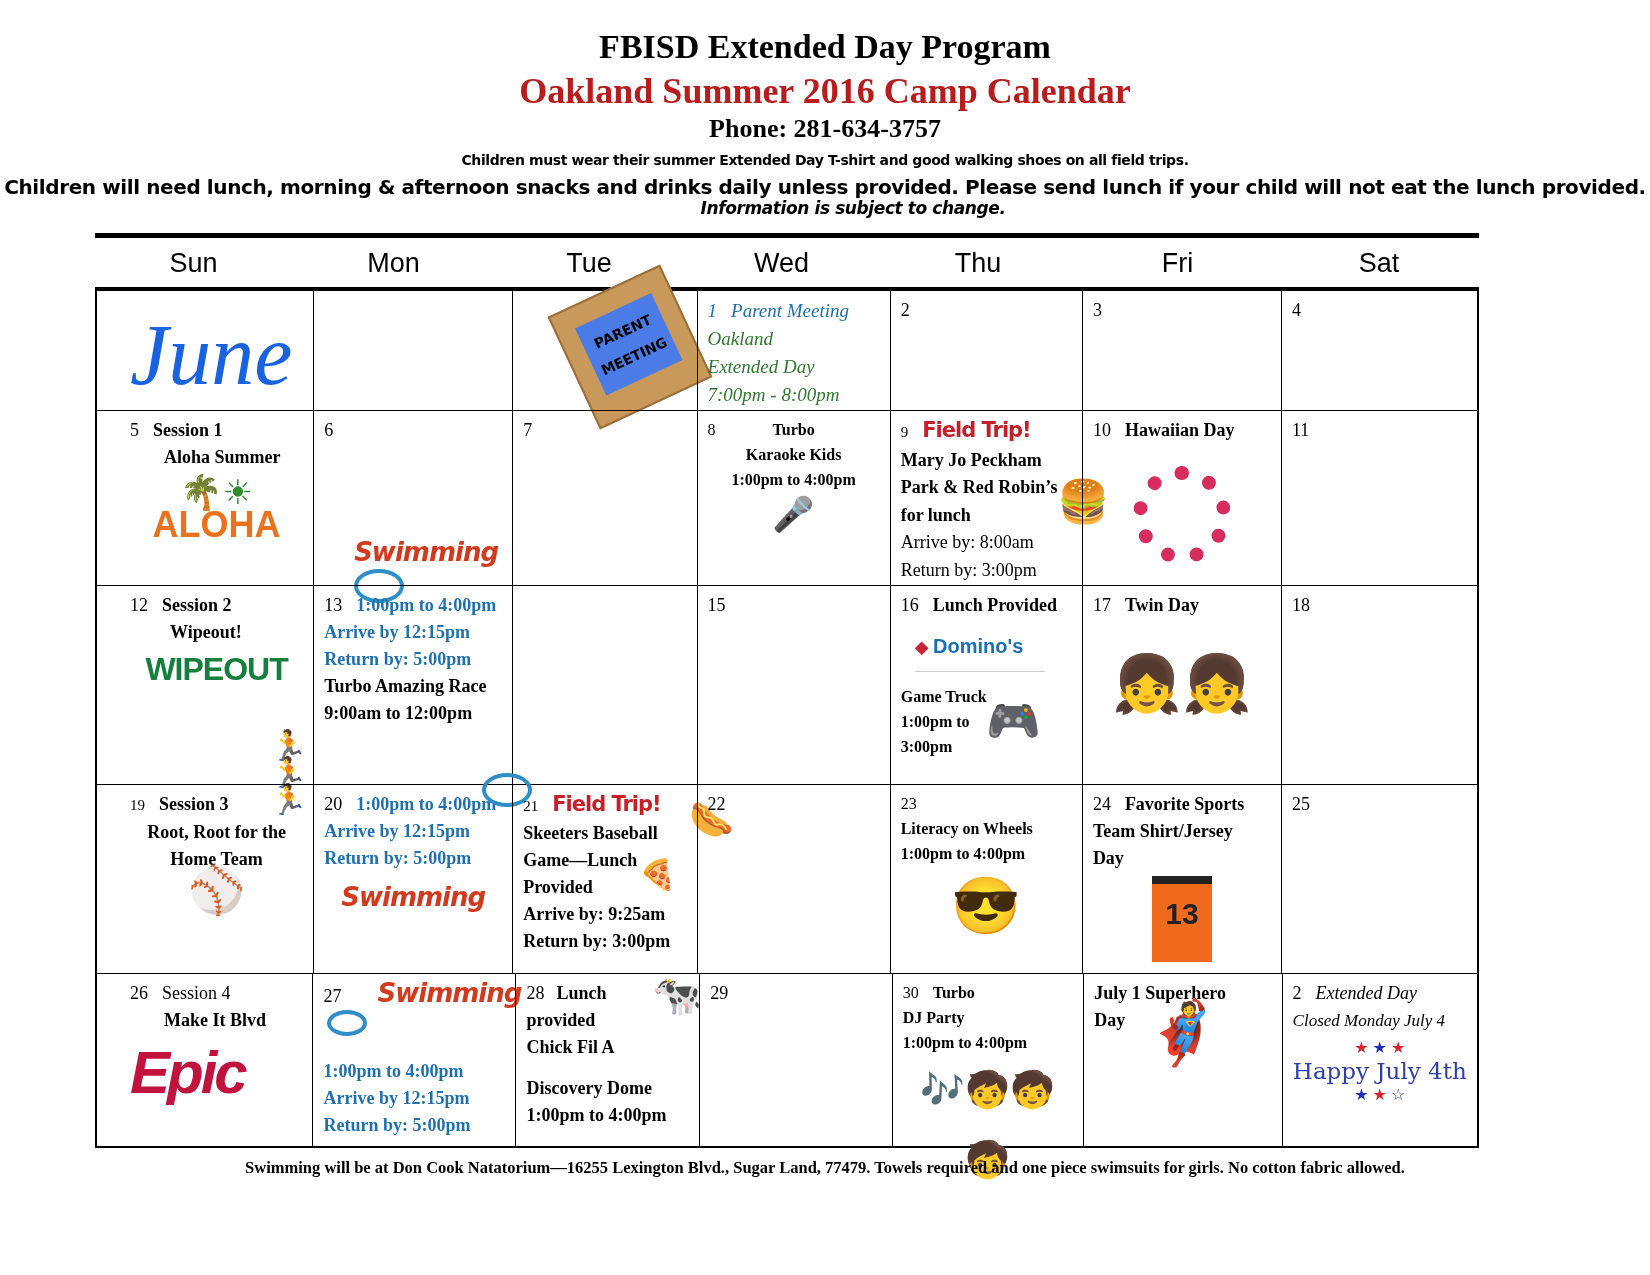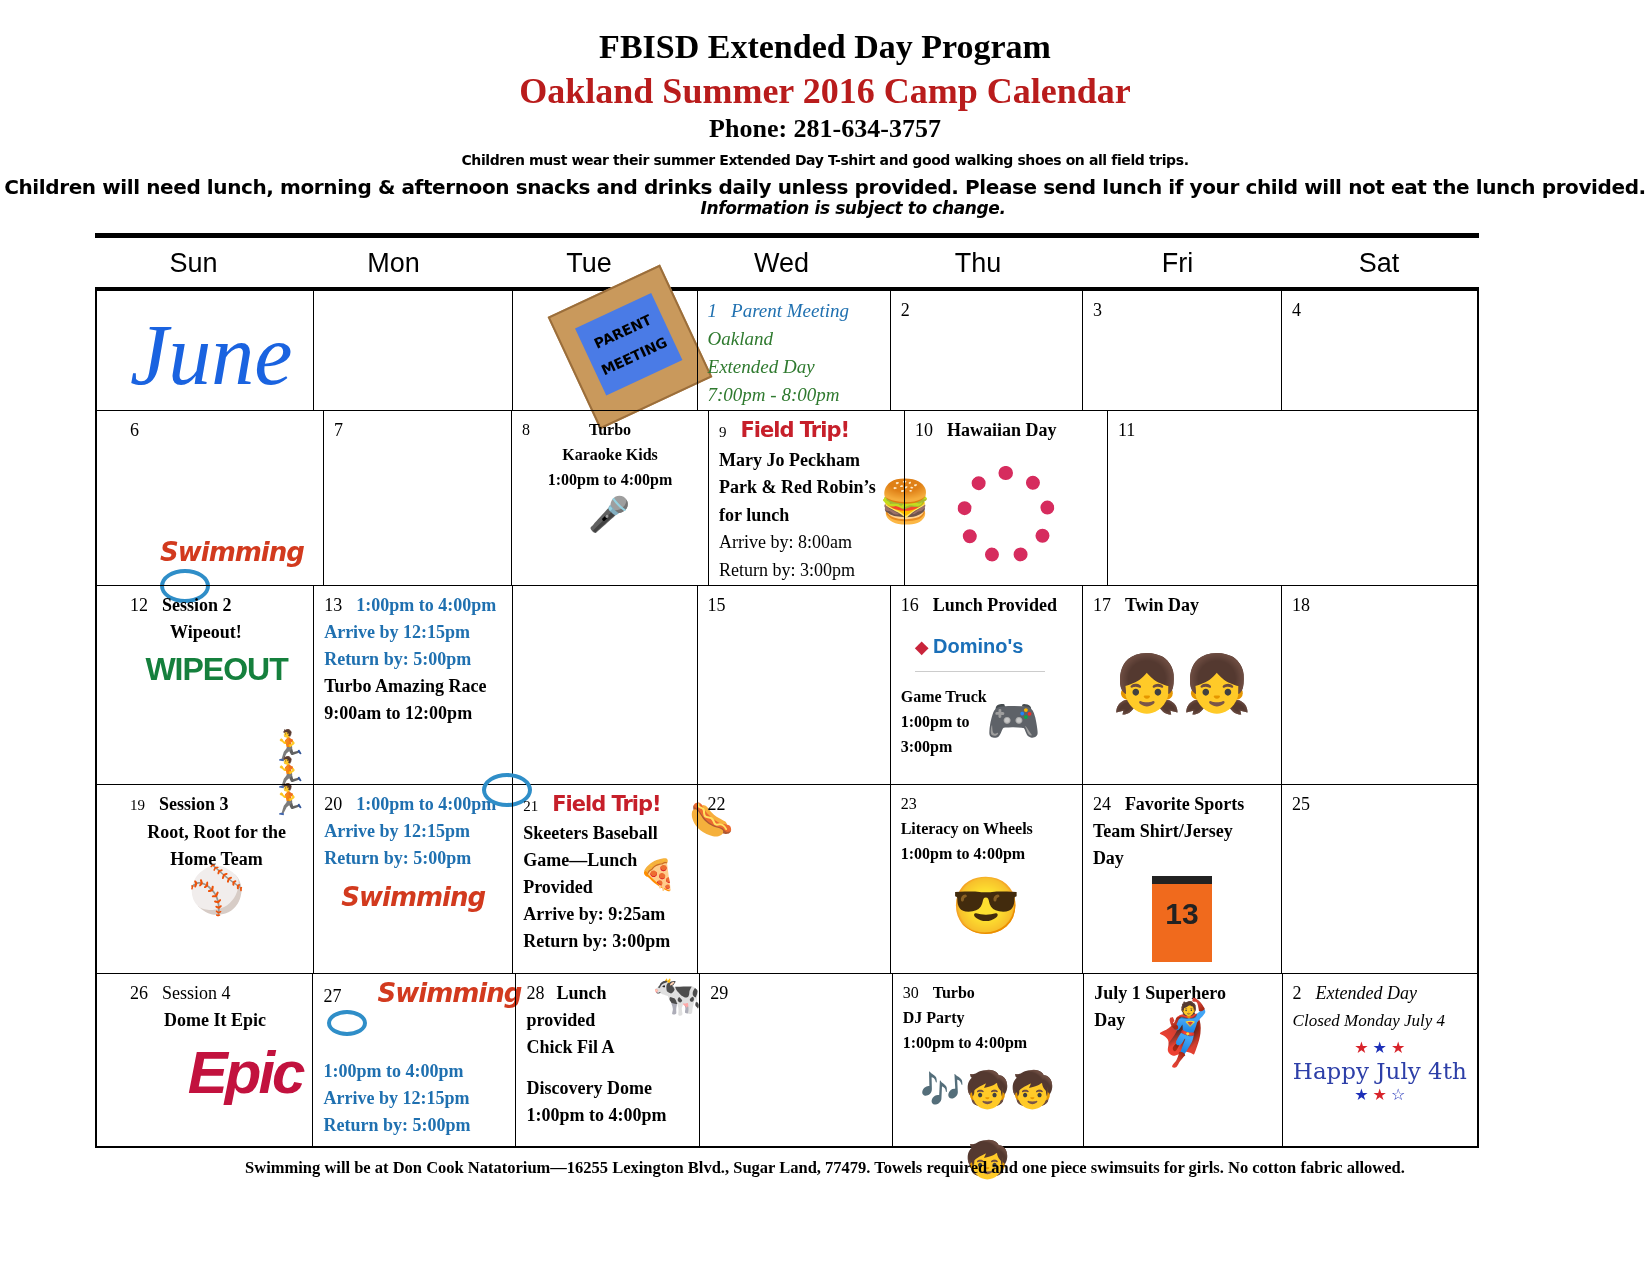--- a/index.html
+++ b/index.html
@@ -26,21 +26,21 @@
   .teal { color:#1f70b0; font-style:italic; }
   .ital { font-style:italic; }
   .center { text-align:center; }
   .june { font-family:"Liberation Serif", serif; font-style:italic; color:#1a63e0; font-size:86px; line-height:100px; margin-top:8px; }
   .clip { position:absolute; }
   .swim { font-family:"DejaVu Sans", sans-serif; font-style:italic; color:#d23a1e; font-size:26px; font-weight:bold; letter-spacing:-1px; }
   .goggle { display:inline-block; width:42px; height:26px; border:4px solid #2f8ec8; border-radius:50%; }
   .fieldtrip { font-family:"DejaVu Sans", sans-serif; font-weight:bold; font-size:21px; color:#c61f2a; letter-spacing:-1px; }
   .footer { position:absolute; left:0; width:1650px; top:1158px; text-align:center; font-size:16.5px; font-weight:bold; }
   .dominos { font-family:"Liberation Sans", sans-serif; font-weight:bold; color:#1a6fb8; font-size:20px; }
-  .epic { font-family:"Liberation Sans", sans-serif; font-weight:bold; font-style:italic; color:#c2123e; font-size:60px; letter-spacing:-3px;text-align:right; }
+  .epic { font-family:"Liberation Sans", sans-serif; font-weight:bold; font-style:italic; color:#c2123e; font-size:60px; letter-spacing:-3px; }
   .wipe { font-family:"Liberation Sans", sans-serif; font-weight:bold; color:#15803d; font-size:32px; letter-spacing:-1px; }
   .aloha { font-family:"Liberation Sans", sans-serif; font-weight:bold; color:#e8731c; font-size:36px; }
   .july4 { font-family:"DejaVu Serif", serif; color:#2d3fa8; font-size:23px; }
 </style>
 </head>
 <body>
 
 <div class="hdr t1">FBISD Extended Day Program</div>
 <div class="hdr t2">Oakland Summer 2016 Camp Calendar</div>
 <div class="hdr t3">Phone:  281-634-3757</div>
@@ -76,20 +76,28 @@
       <div class="green">Oakland</div>
       <div class="green">Extended Day</div>
       <div class="green">7:00pm - 8:00pm</div>
     </div>
     <div class="cell" style="width:196px"><span>2</span></div>
     <div class="cell" style="width:203px"><span>3</span></div>
     <div class="cell" style="width:200px"><span>4</span></div>
   </div>
 
   <div class="row" style="height:174px">
+    <div class="cell" style="width:197px">
+      <div><span class="dn">5</span><span class="b">Session 1</span></div>
+      <div class="b" style="padding-left:34px">Aloha Summer</div>
+      <div class="center" style="margin-top:4px;position:relative;">
+        <div style="font-size:34px;line-height:36px;color:#2e8b2e;">🌴☀</div>
+        <div class="aloha">ALOHA</div>
+      </div>
+    </div>
     <div class="cell" style="width:203px">
       <span>6</span>
       <div class="clip" style="left:40px;top:128px;">
         <span class="swim">Swimming</span> <span class="goggle"></span>
       </div>
     </div>
     <div class="cell" style="width:188px"><span>7</span></div>
     <div class="cell center" style="width:197px;font-size:16px;line-height:25px;">
       <div><span class="dn" style="position:absolute;left:10px;">8</span><span class="b">Turbo</span></div>
       <div class="b">Karaoke Kids</div>
@@ -185,21 +193,21 @@
       <div class="center" style="margin-top:4px;">
         <div style="display:inline-block;width:60px;height:78px;background:#f06a1d;border-top:8px solid #222;color:#222;font-family:'Liberation Sans',sans-serif;font-weight:bold;font-size:30px;line-height:60px;">13</div>
       </div>
     </div>
     <div class="cell" style="width:200px"><span>25</span></div>
   </div>
 
   <div class="row" style="height:172px">
     <div class="cell" style="width:197px">
       <div><span class="dn">26</span><span>Session 4</span></div>
-      <div class="b" style="padding-left:34px">Dome It Epic</div>
+      <div class="b" style="padding-left:34px">Make It Blvd</div>
       <div class="epic" style="margin-top:4px;line-height:70px;">Epic</div>
     </div>
     <div class="cell" style="width:203px">
       <div><span class="dn">27</span><span class="swim" style="margin-left:22px;">Swimming</span><span class="goggle" style="width:32px;height:18px;margin-left:4px;"></span></div>
       <div style="height:14px"></div>
       <div class="blue">1:00pm to 4:00pm</div>
       <div class="blue">Arrive by 12:15pm</div>
       <div class="blue">Return by: 5:00pm</div>
     </div>
     <div class="cell" style="width:188px">

